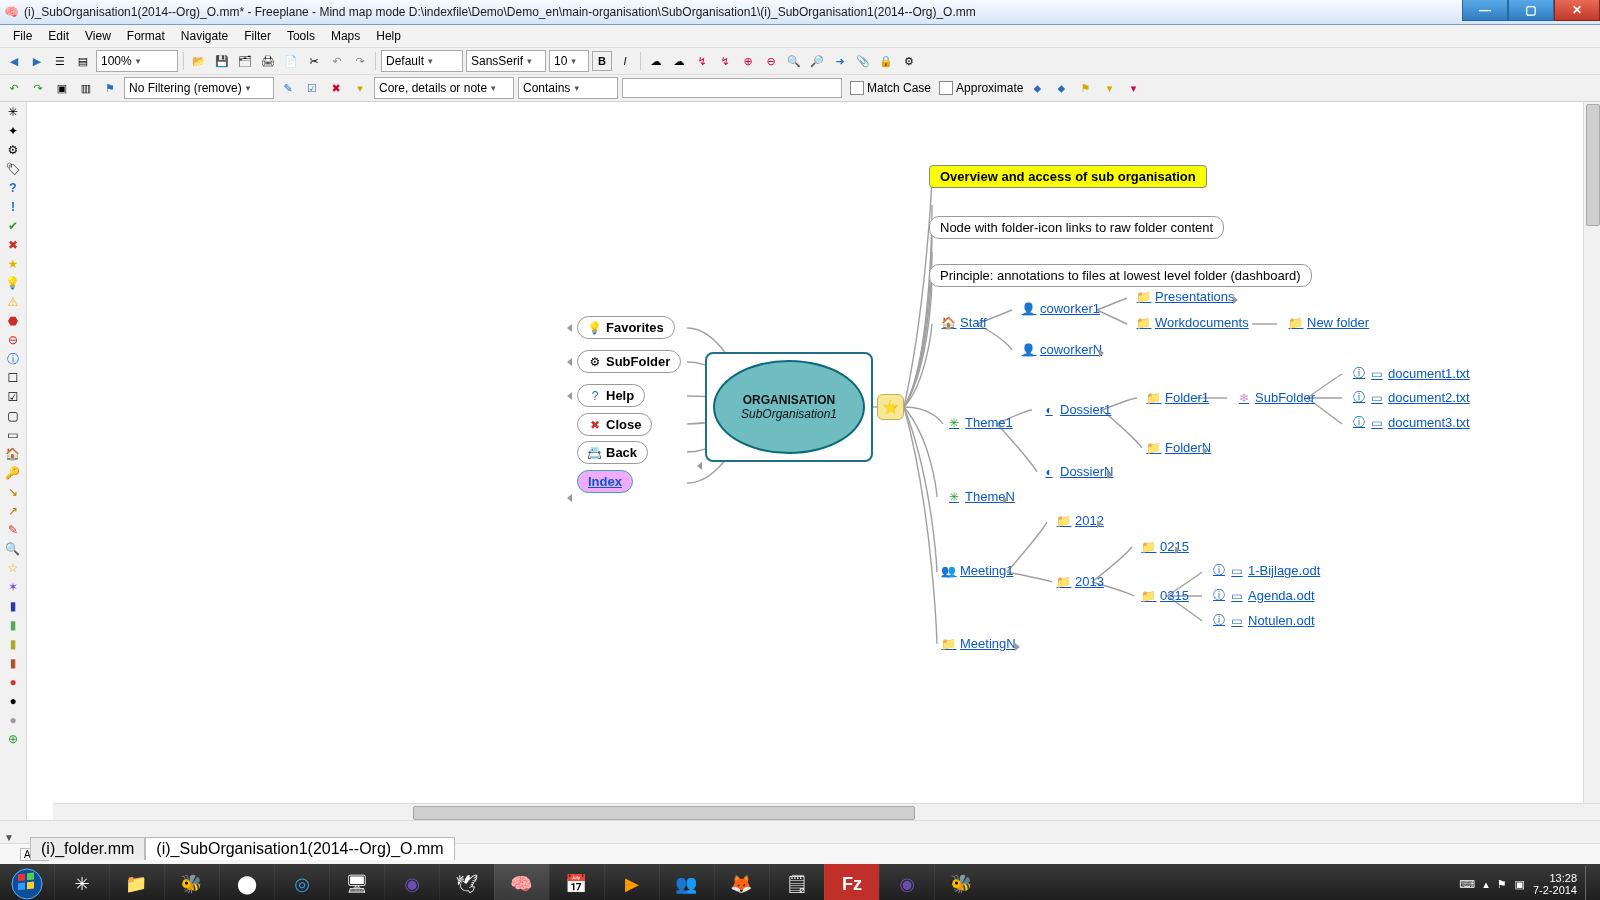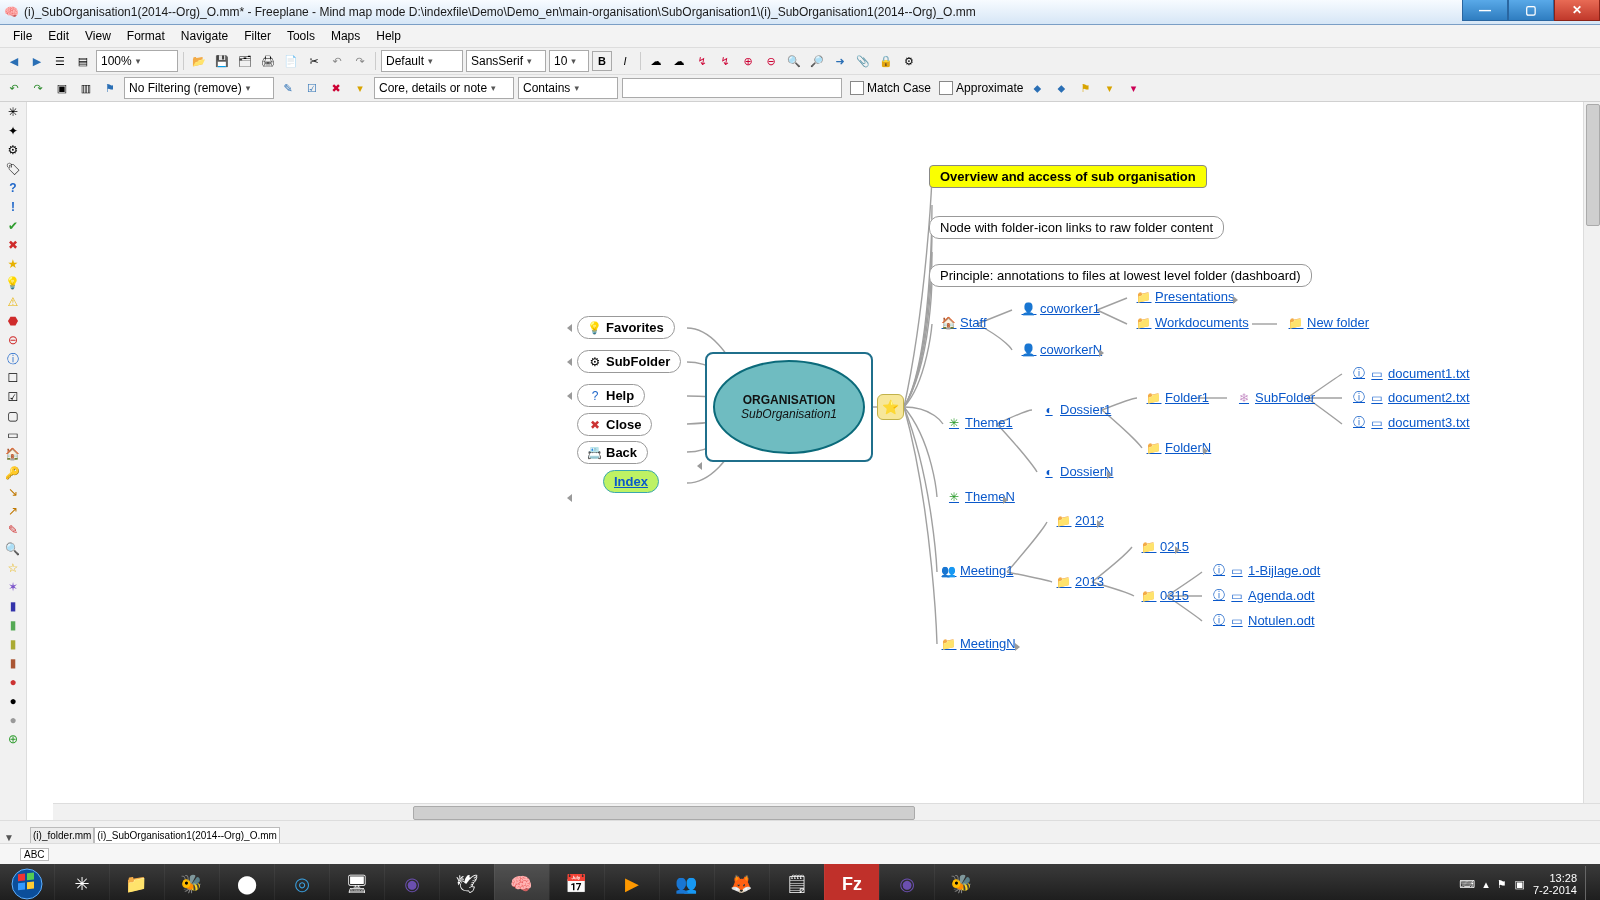--- a/index.html
+++ b/index.html
@@ -22,21 +22,21 @@
 .body{display:flex;height:calc(900px - 24px - 22px - 26px - 26px - 22px - 22px - 40px)}
 .iconstrip{width:26px;background:#f1f1f1;border-right:1px solid #ddd;display:flex;flex-direction:column;align-items:center;padding-top:2px;gap:3px;position:relative}
 .iconstrip .ic{width:16px;height:16px;font-size:12px;display:flex;align-items:center;justify-content:center;cursor:pointer}
 .canvas-wrap{flex:1;position:relative;overflow:hidden}
 .canvas{position:absolute;inset:0;background:#fff}
 .hscroll{position:absolute;left:26px;right:0;bottom:0;height:16px;background:#f1f1f1;border-top:1px solid #ddd}
 .hscroll .thumb{position:absolute;top:2px;height:12px;left:360px;width:500px;background:#cfcfcf;border:1px solid #aaa;border-radius:2px}
 .vscroll{position:absolute;right:0;top:0;width:16px;height:calc(100% - 16px);background:#f1f1f1;border-left:1px solid #ddd}
 .vscroll .thumb{position:absolute;left:2px;width:12px;top:2px;height:120px;background:#cfcfcf;border:1px solid #aaa;border-radius:2px}
 .tabs{height:22px;background:#f1f1f1;border-top:1px solid #ddd;display:flex;align-items:flex-end;padding-left:30px;gap:0}
-.tab{padding:2px 2px;border:1px solid #bbb;border-bottom:none;background:#ececec;font-size:10px;position:relative;top:0}
+.tab{padding:2px 10px;border:1px solid #bbb;border-bottom:none;background:#ececec;font-size:16px;position:relative;top:17px}
 .tab.active{background:#fff}
 .statusrow{height:20px;border-top:1px solid #ddd;display:flex;align-items:center;padding:0 20px;font-size:12px;background:#f6f6f6}
 .statusrow .abc{border:1px solid #bbb;padding:0 3px;margin-right:4px;font-size:10px;background:#fff}
 .status-path{border:1px solid #c8c8c8;padding:0 4px;background:#fff}
 .taskbar{height:40px;background:linear-gradient(#3a3a3a,#1b1b1b);display:flex;align-items:center;padding:0 0 0 0;color:#fff;position:relative}
 .start{width:54px;height:40px;display:flex;align-items:center;justify-content:center;font-size:22px}
 .tb-app{width:54px;height:40px;display:flex;align-items:center;justify-content:center;font-size:18px;border-left:1px solid rgba(255,255,255,.05)}
 .tray{position:absolute;right:6px;top:0;height:40px;display:flex;align-items:center;gap:8px;font-size:11px;color:#fff}
 .tray .clock{text-align:right;line-height:1.1}
 
@@ -267,21 +267,21 @@
           <b>Help</b>
         </div>
       <div class="node bubble" style="left:550px;top:311px">
           <span class="smicon" style="color:#c33">✖</span>
           <b>Close</b>
         </div>
       <div class="node bubble" style="left:550px;top:339px">
           <span class="smicon">📇</span>
           <b>Back</b>
         </div>
-      <div class="node bubble link" style="left:576px;top:368px;background:#bef264;border-color:#3aa7ae">
+      <div class="node bubble link" style="left:550px;top:368px;background:#f0abfc;border-color:#3aa7ae">
           <b>Index</b>
         </div>
       <div class="triangle left" style="left:540px;top:222px"></div>
       <div class="triangle left" style="left:540px;top:256px"></div>
       <div class="triangle left" style="left:540px;top:290px"></div>
       <div class="triangle left" style="left:540px;top:392px"></div>
 
       <div class="node nodeHL" style="left:902px;top:63px;border-radius:4px">Overview and access of sub organisation</div>
       <div class="node" style="left:902px;top:114px;border-radius:10px">Node with folder-icon links to raw folder content</div>
       <div class="node" style="left:902px;top:162px;border-radius:10px">Principle: annotations to files at lowest level folder (dashboard)</div>

